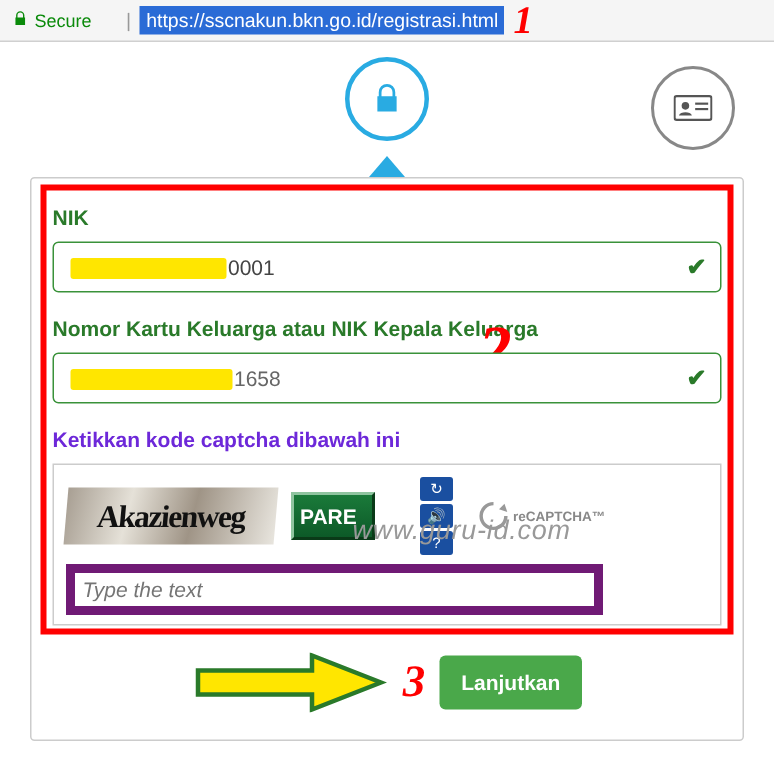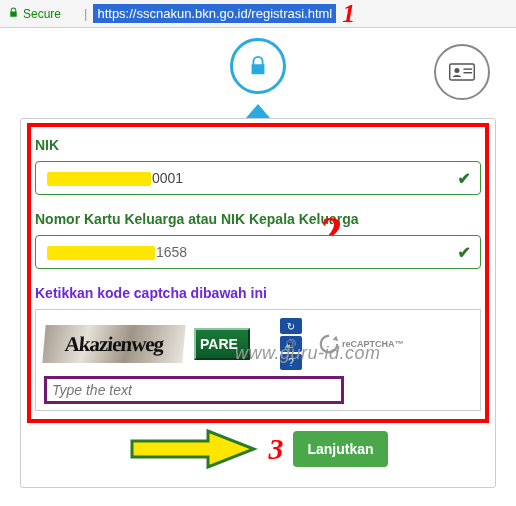--- a/index.html
+++ b/index.html
@@ -38,21 +38,21 @@
   .captcha-label { color: #6d28d9; font-weight: bold; font-size: 14px; margin: 6px 0 8px; }
   .captcha-box { border: 1px solid #ccc; padding: 8px 8px 6px; }
   .captcha-row { display: flex; align-items: center; gap: 10px; }
   .captcha-img1 { width: 140px; height: 38px; background: linear-gradient(100deg,#a89f93 0%, #e5e1d8 30%, #9f9486 60%, #e8e5de 100%); display:flex; align-items:center; justify-content:center; font-family: serif; font-weight:bold; font-size:21px; color:#111; transform: skewX(-5deg); letter-spacing:-1px;}
   .captcha-img2 { width: 56px; height: 32px; background: linear-gradient(#1a7a3a,#0d5a28); color:#fff; font-weight:bold; font-size:14px; display:flex; align-items:center; padding-left:4px; border:2px solid #8fc49f; border-bottom-color:#0a3a18; border-right-color:#0a3a18;}
   .captcha-btns { display:flex; flex-direction:column; gap:2px; margin-left: 20px;}
   .captcha-btn { width:22px; height:16px; background:#1a4fa0; color:#fff; font-size:10px; display:flex; align-items:center; justify-content:center; border-radius:2px;}
   .recaptcha-logo { display:flex; align-items:center; color:#999; font-size:10px; margin-left:6px;}
   .recaptcha-logo svg { width:22px; height:22px; margin-right:2px;}
   .captcha-bottom { display:flex; align-items:center; justify-content:space-between; margin-top:6px; gap:10px;}
-  .captcha-input { border:3px solid #701a75; font-size:14px; padding:3px 5px; color:#888; width: 300px; font-style: italic; }
+  .captcha-input { border:6px solid #701a75; font-size:14px; padding:3px 5px; color:#888; width: 358px; font-style: italic; }
   .privacy-link { color:#1a4fd6; font-size:13px; white-space:nowrap;}
 
   .action-row { display:flex; align-items:center; justify-content:center; margin-top: 18px; position: relative; gap: 10px;}
   .arrow-svg { width: 130px; height: 40px; }
   .annotation-3 { color:#ff0000; font-family:"Times New Roman", serif; font-style:italic; font-weight:bold; font-size:30px; }
   .btn-lanjutkan { background:#4aa84a; color:#fff; border:none; border-radius:4px; padding:10px 14px; font-size:14px; font-weight:bold; cursor:pointer;}
 </style>
 </head>
 <body>
 

